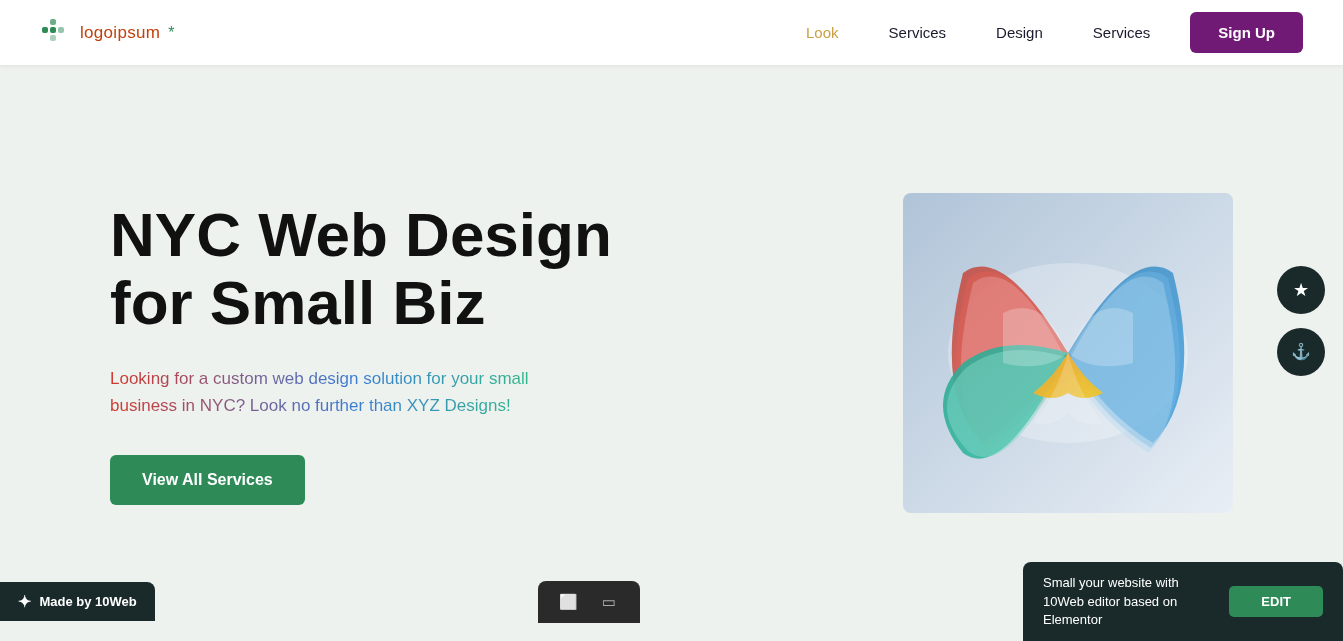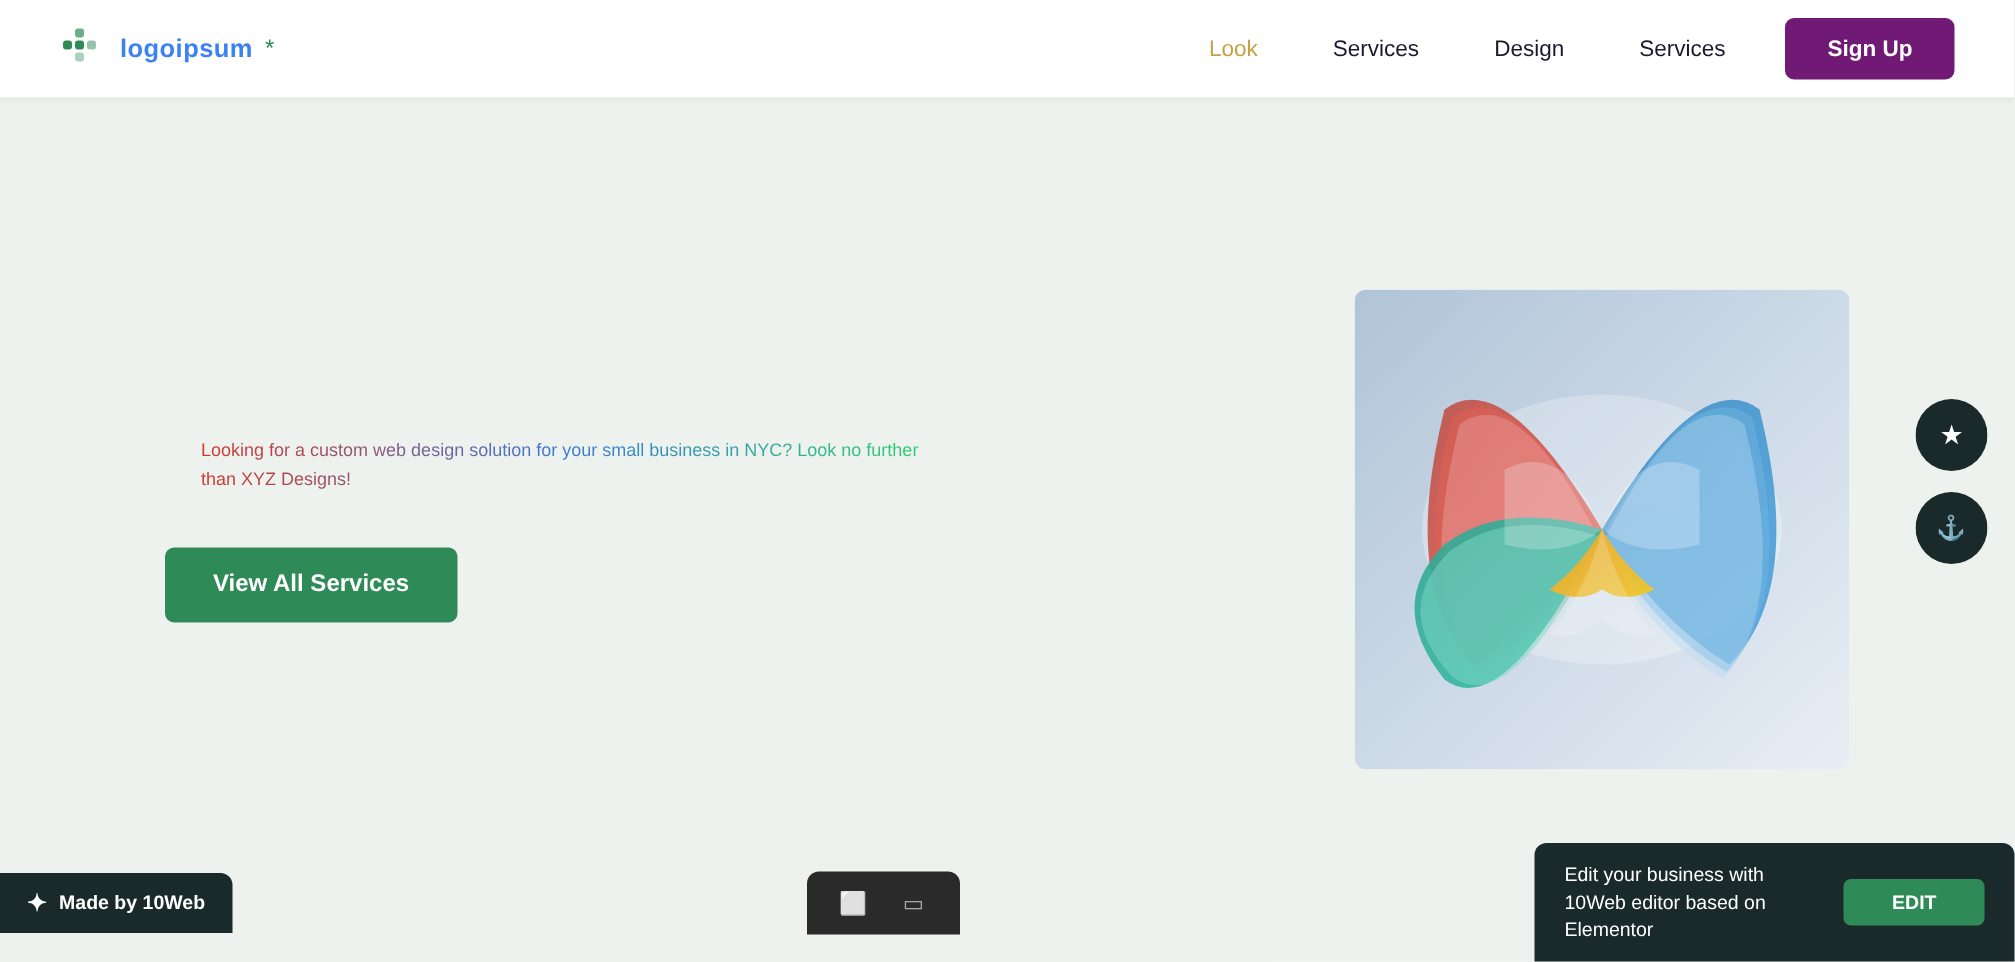--- a/index.html
+++ b/index.html
@@ -21,22 +21,22 @@
       display: flex;
       align-items: center;
       gap: 8px;
     }
     .logo-icon {
       width: 32px;
       height: 32px;
     }
     .logo-text {
       font-size: 17px;
-      font-weight: 700;
-      color: #3b82f6;
+      font-weight: 400;
+      color: #c2410c;
       letter-spacing: 0.3px;
     }
     .nav-links {
       display: flex;
       align-items: center;
       gap: 50px;
       margin-left: auto;
       margin-right: 40px;
     }
     .nav-link {
@@ -73,29 +73,28 @@
       max-width: 520px;
     }
     .hero-title {
       font-size: 62px;
       font-weight: 800;
       color: #111;
       line-height: 1.1;
       margin-bottom: 28px;
     }
     .hero-subtitle {
-      font-size: 12px;
+      font-size: 17px;
       line-height: 1.6;
       margin-bottom: 36px;
       background: linear-gradient(90deg, #d4372a, #3a7bd5, #2ecc71);
       -webkit-background-clip: text;
       -webkit-text-fill-color: transparent;
       background-clip: text;
       max-width: 480px;
-      margin-left: 24px;
     }
     .view-services-btn {
       background: #2e8b57;
       color: #fff;
       border: none;
       padding: 16px 32px;
       border-radius: 6px;
       font-size: 16px;
       font-weight: 600;
       cursor: pointer;
@@ -230,20 +229,21 @@
     <a class="nav-link">Services</a>
     <a class="nav-link">Design</a>
     <a class="nav-link">Services</a>
   </div>
 
   <button class="signup-btn">Sign Up</button>
 </nav>
 
 <section class="hero">
   <div class="hero-left">
+    <h1 class="hero-title">NYC Web Design for Small Biz</h1>
     <p class="hero-subtitle">Looking for a custom web design solution for your small business in NYC? Look no further than XYZ Designs!</p>
     <button class="view-services-btn">View All Services</button>
   </div>
 
   <div class="hero-image">
     
     <svg viewBox="0 0 330 320" xmlns="http://www.w3.org/2000/svg">
       <defs>
         <linearGradient id="bg" x1="0%" y1="0%" x2="100%" y2="100%">
           <stop offset="0%" style="stop-color:#b0c4d8;stop-opacity:1"></stop>
@@ -312,18 +312,18 @@
     <div class="device-btn active">
       <span>⬜</span>
     </div>
     <div class="device-btn">
       <span>▭</span>
     </div>
   </div>
 
   <div class="edit-banner">
     <div class="edit-banner-text">
-      <div>Edit your business with</div>
+      <div>Small your website with</div>
       <div>10Web editor based on Elementor</div>
     </div>
     <button class="edit-btn">EDIT</button>
   </div>
 </div>
 
 </body></html>

